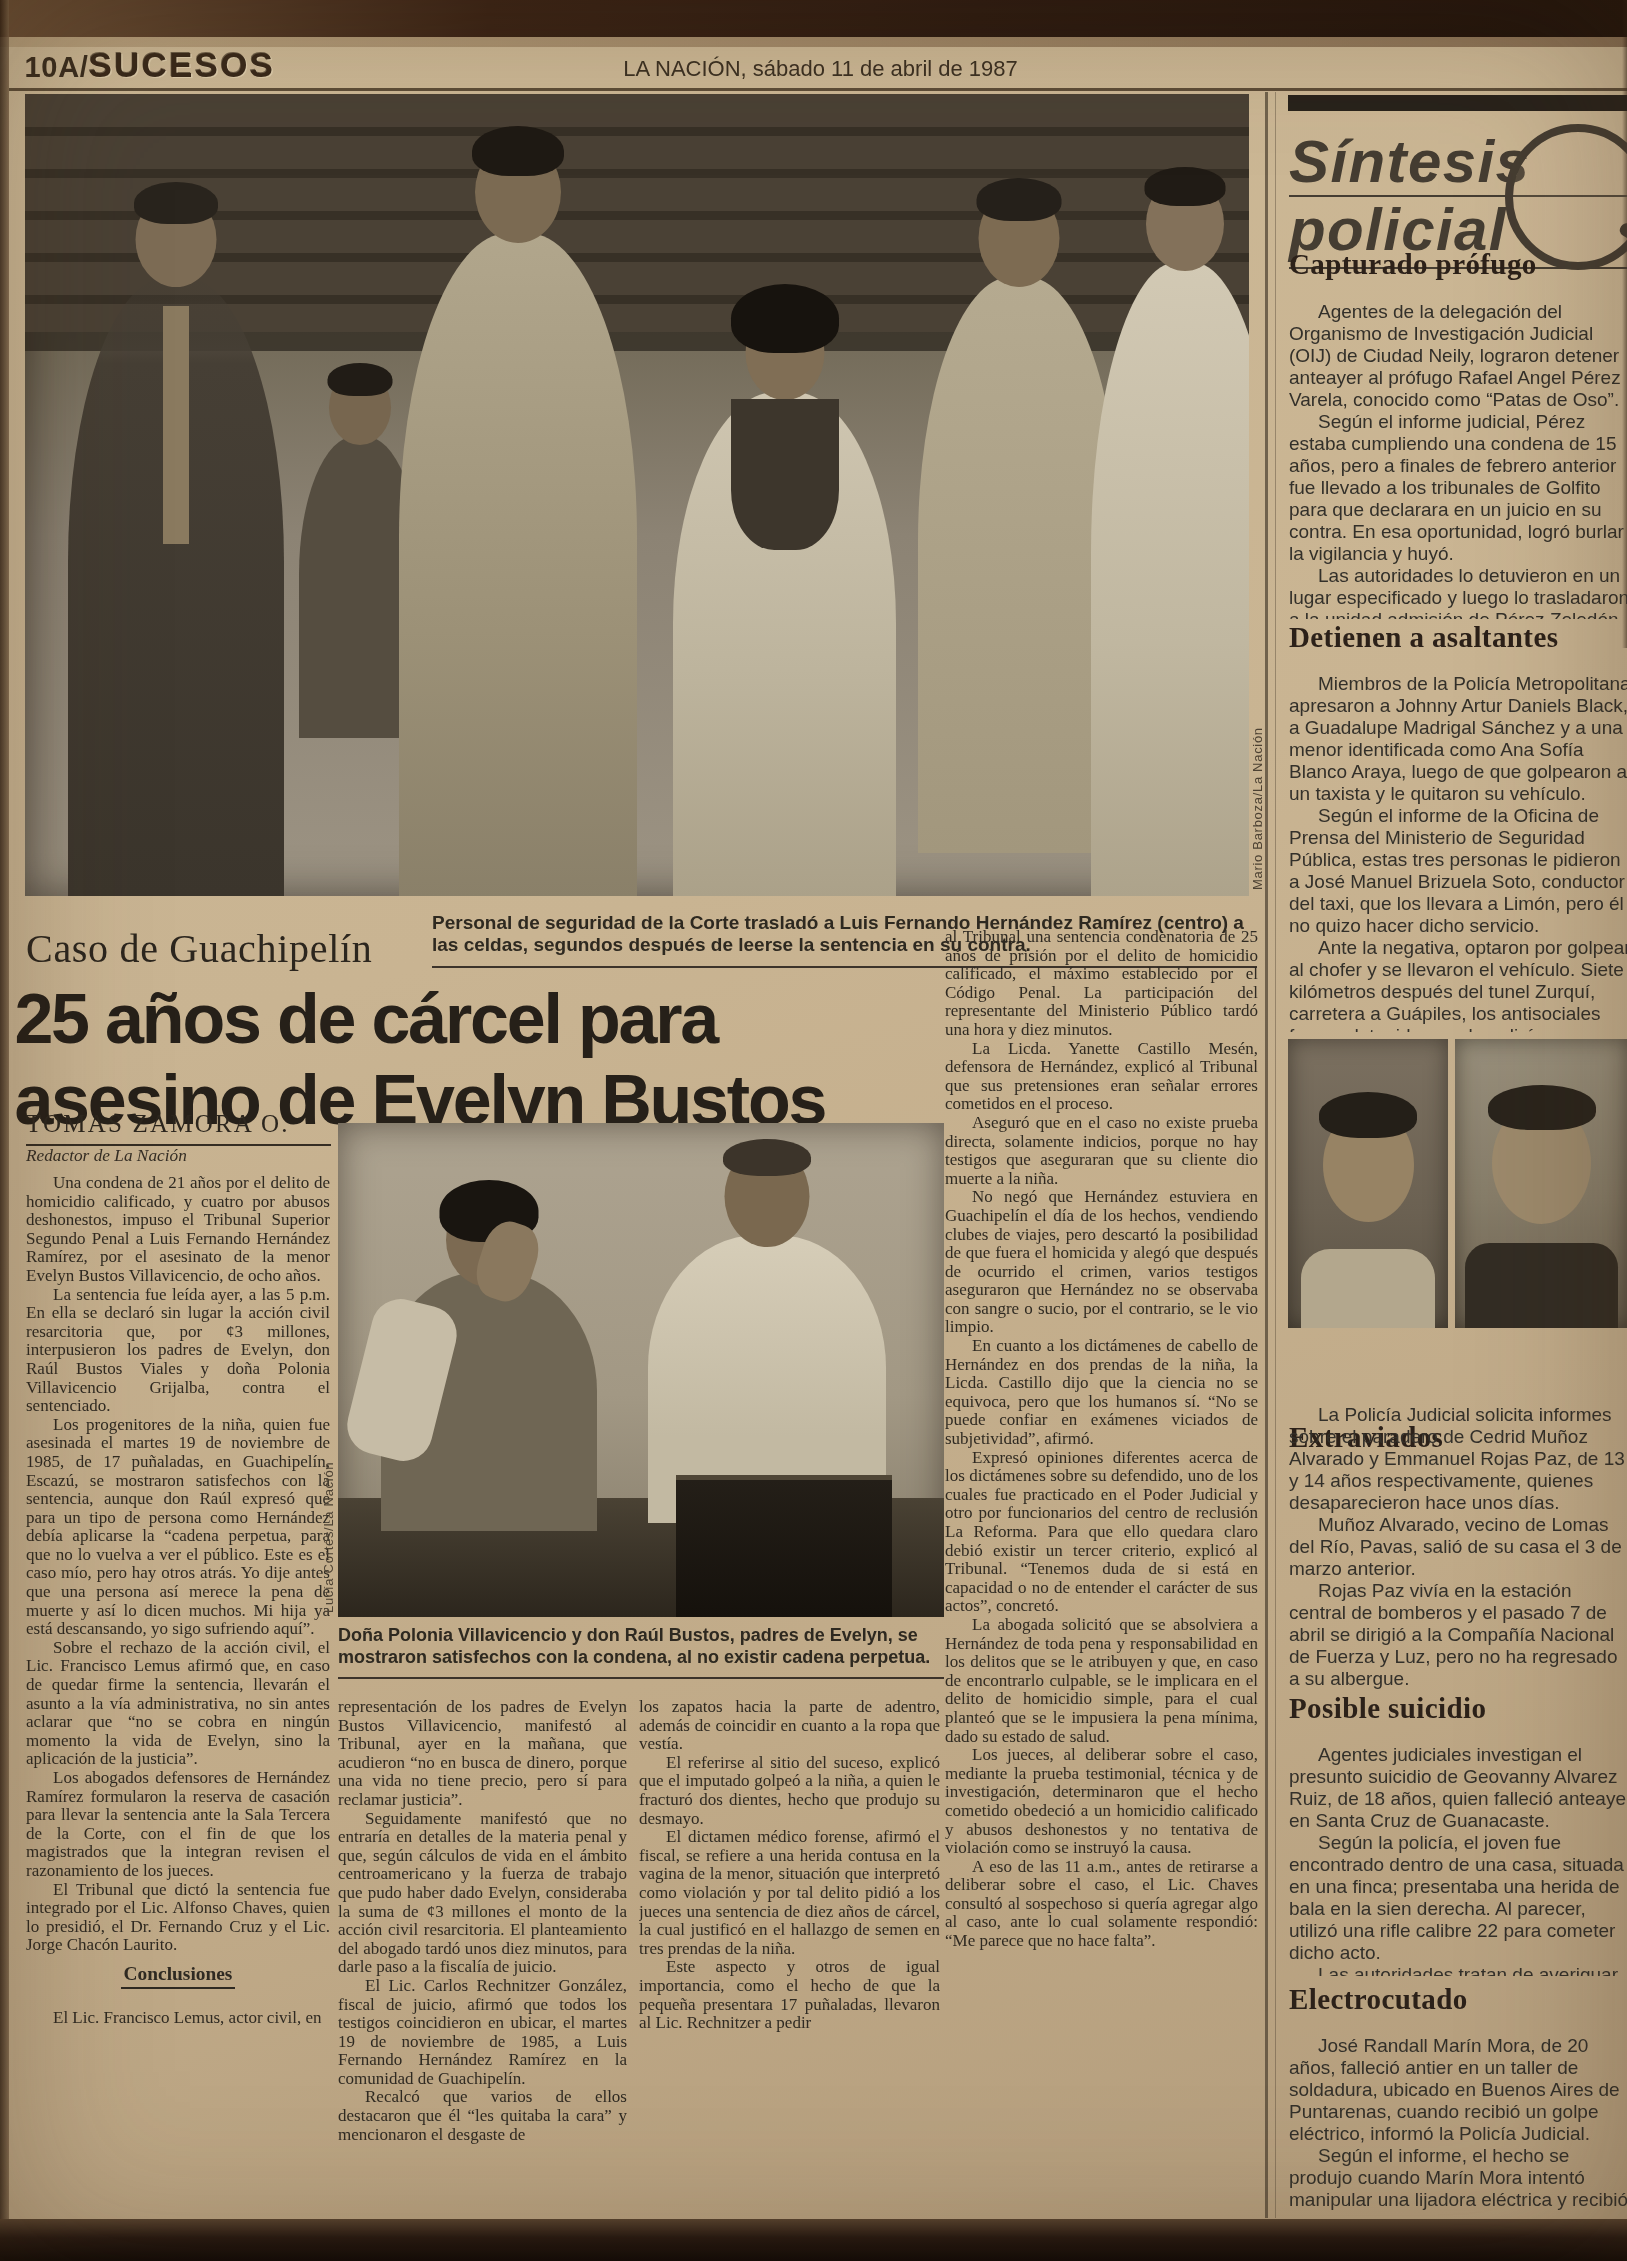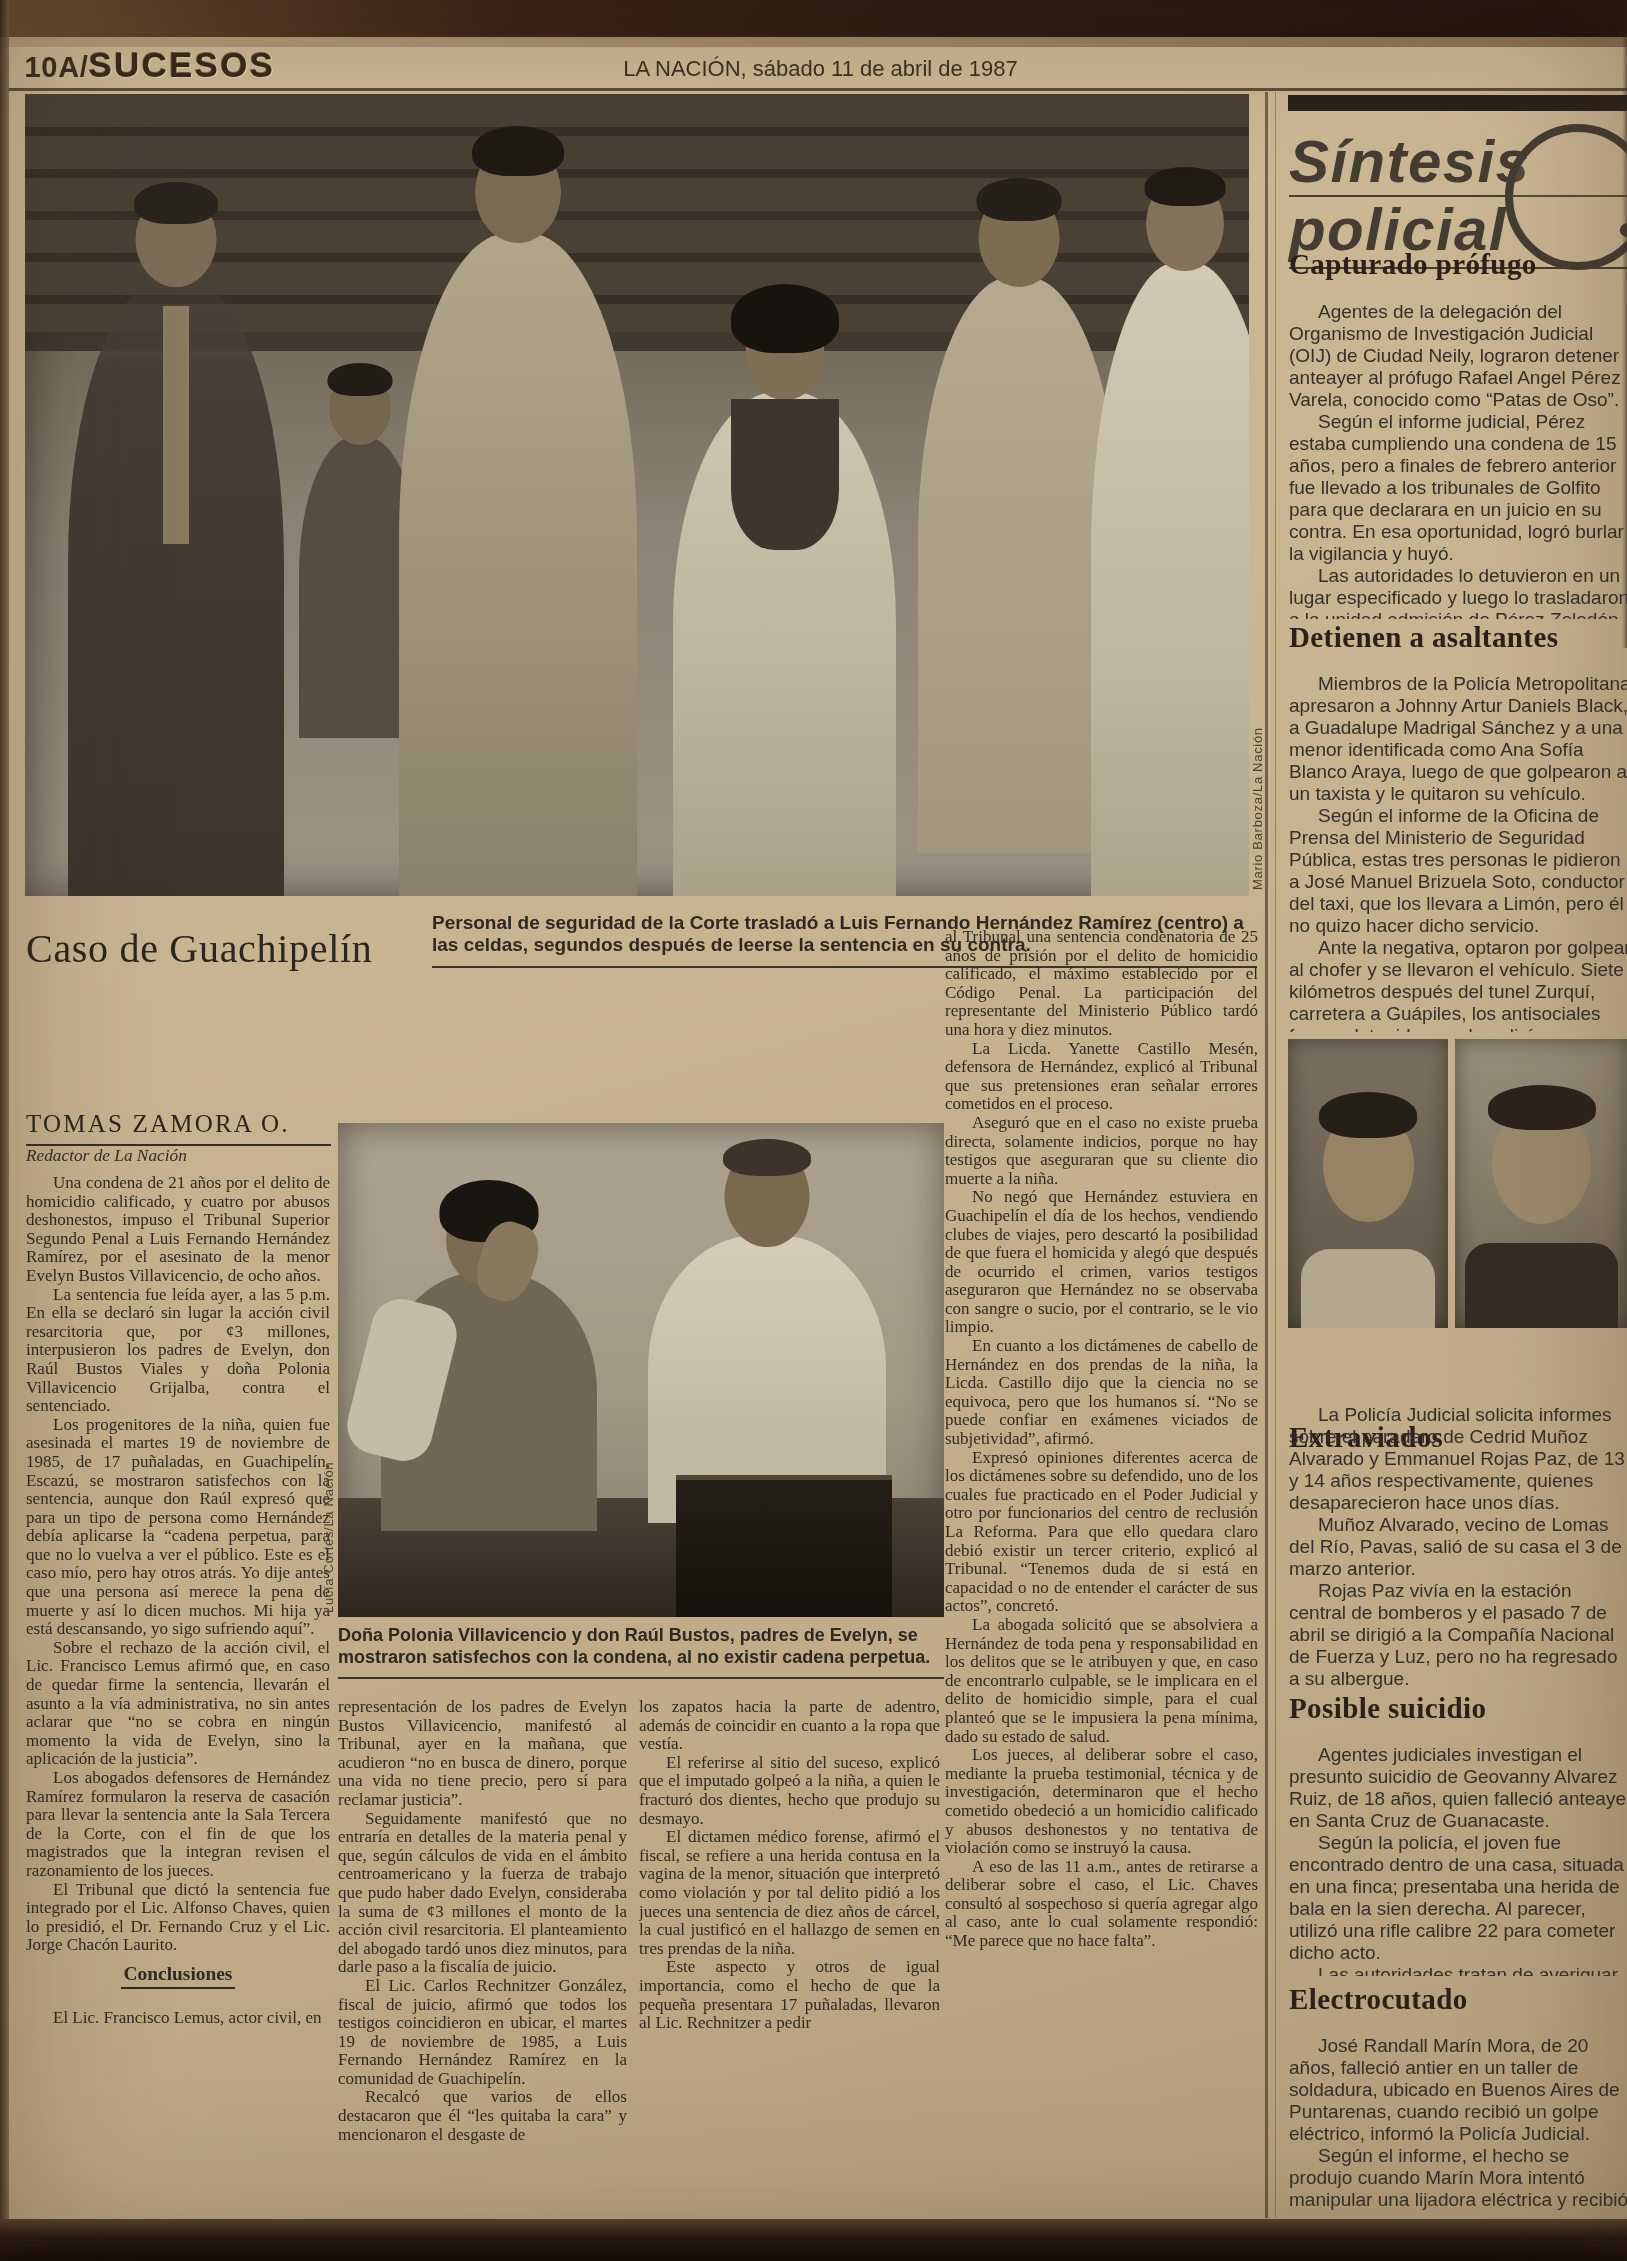--- a/index.html
+++ b/index.html
@@ -138,20 +138,24 @@
     </div>
     <div class="fig" style="left:1066px;bottom:0;width:187px;height:634px;background:linear-gradient(180deg,#d2c9b4,#c0b7a0 60%,#ada38b);">
       <div class="head" style="top:-85px;width:78px;height:94px;background:#83715a;"></div>
       <div class="hair" style="top:-95px;width:81px;height:39px;background:#201b15;"></div>
     </div>
   </div>
   <div class="pcredit" style="left:1250px;top:652px;height:238px;">Mario Barboza/La Nación</div>
 
   <div class="kicker">Caso de Guachipelín</div>
   <div class="cap1">Personal de seguridad de la Corte trasladó a Luis Fernando Hernández Ramírez (centro) a las celdas, segundos después de leerse la sentencia en su contra.</div>
+  <div class="headline">
+    <span style="display:block">25 años de cárcel para</span>
+    <span style="display:block">asesino de Evelyn Bustos</span>
+  </div>
   <div class="byline">TOMAS ZAMORA O.</div>
   <div class="byrole">Redactor de La Nación</div>
 
   <div class="col c1">
     <p>Una condena de 21 años por el delito de homicidio calificado, y cuatro por abusos deshonestos, impuso el Tribunal Superior Segundo Penal a Luis Fernando Hernández Ramírez, por el asesinato de la menor Evelyn Bustos Villavicencio, de ocho años.</p>
     <p>La sentencia fue leída ayer, a las 5 p.m. En ella se declaró sin lugar la acción civil resarcitoria que, por ¢3 millones, interpusieron los padres de Evelyn, don Raúl Bustos Viales y doña Polonia Villavicencio Grijalba, contra el sentenciado.</p>
     <p>Los progenitores de la niña, quien fue asesinada el martes 19 de noviembre de 1985, de 17 puñaladas, en Guachipelín, Escazú, se mostraron satisfechos con la sentencia, aunque don Raúl expresó que para un tipo de persona como Hernández debía aplicarse la “cadena perpetua, para que no lo vuelva a ver el público. Este es el caso mío, pero hay otros atrás. Yo dije antes que una persona así merece la pena de muerte y así lo dicen muchos. Mi hija ya está descansando, yo sigo sufriendo aquí”.</p>
     <p>Sobre el rechazo de la acción civil, el Lic. Francisco Lemus afirmó que, en caso de quedar firme la sentencia, llevarán el asunto a la vía administrativa, no sin antes aclarar que “no se cobra en ningún momento la vida de Evelyn, sino la aplicación de la justicia”.</p>
     <p>Los abogados defensores de Hernández Ramírez formularon la reserva de casación para llevar la sentencia ante la Sala Tercera de la Corte, con el fin de que los magistrados que la integran revisen el razonamiento de los jueces.</p>
     <p>El Tribunal que dictó la sentencia fue integrado por el Lic. Alfonso Chaves, quien lo presidió, el Dr. Fernando Cruz y el Lic. Jorge Chacón Laurito.</p>

